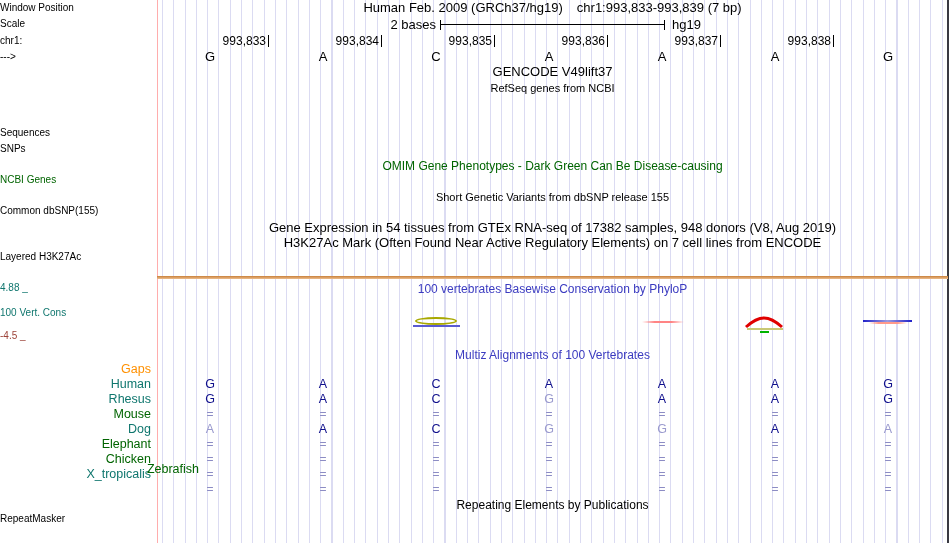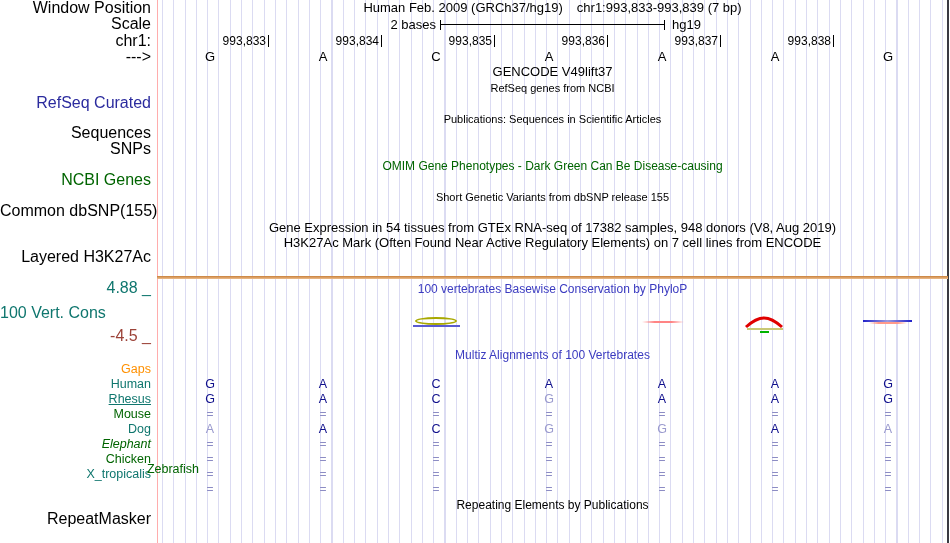--- a/index.html
+++ b/index.html
@@ -9,21 +9,21 @@
   
   .track-bg{position:absolute;left:157px;top:0;width:791px;height:543px;
     background-image:repeating-linear-gradient(90deg,#dbdbf2 0 1px,transparent 1px 11.3px);
     background-position:5px 0;}
   .left-guide{position:absolute;left:157px;top:0;width:1px;height:543px;background:#ffadad;}
   .right-edge{position:absolute;left:947px;top:0;width:2px;height:543px;background:#3a3a42;}
   .h3k-baseline{position:absolute;left:157px;top:276px;width:791px;height:3px;
     background:linear-gradient(#c9803a,#ecbd8e);}
 
   
-  .lbl{position:absolute;left:0;width:151px;text-align:right;font-size:16px;
+  .lbl{position:absolute;left:0;width:151px;text-align:left;font-size:10px;
        height:14px;line-height:14px;white-space:nowrap;}
   .lbl.short{width:97px;}
   
   .ctr{position:absolute;left:157px;width:791px;text-align:center;white-space:nowrap;
        height:14px;line-height:14px;}
   .f13{font-size:13px;} .f12{font-size:12px;} .f11{font-size:11px;}
 
   .c-navy{color:#0f766e;} .c-green{color:#006400;} .c-orange{color:#ff9000;}
   .c-blue{color:#3b3bc0;} .c-maroon{color:#9c4238;} .c-black{color:#000;}
   .c-refseq{color:#2b2b9e;}
@@ -98,22 +98,20 @@
       <div class="base" style="left: 323px;">A</div>
       <div class="base" style="left: 436px;">C</div>
       <div class="base" style="left: 549px;">A</div>
       <div class="base" style="left: 662px;">A</div>
       <div class="base" style="left: 775px;">A</div>
       <div class="base" style="left: 888px;">G</div>
     </div>
 
   <div class="ctr f13 c-black" style="top:65px">GENCODE V49lift37</div>
   <div class="ctr f11 c-black" style="top:81px">RefSeq genes from NCBI</div>
-  <div class="lbl c-refseq" style="top:96px">RefSeq Curated</div>
-  <div class="ctr f11 c-black" style="top:112px">Publications: Sequences in Scientific Articles</div>
   <div class="lbl c-black" style="top:126px">Sequences</div>
   <div class="lbl c-black" style="top:142px">SNPs</div>
 
   <div class="ctr f12 c-green" style="top:159px">OMIM Gene Phenotypes - Dark Green Can Be Disease-causing</div>
   <div class="lbl c-green" style="top:173px">NCBI Genes</div>
 
   <div class="ctr f11 c-black" style="top:190px">Short Genetic Variants from dbSNP release 155</div>
   <div class="lbl c-black" style="top:204px">Common dbSNP(155)</div>
 
   <div class="ctr f13 c-black" style="top:221px">Gene Expression in 54 tissues from GTEx RNA-seq of 17382 samples, 948 donors (V8, Aug 2019)</div>
@@ -140,21 +138,21 @@
   <div id="align-layer">
       <div class="alabel c-orange" style="top: 362px;">Gaps</div>
       <div class="alabel c-navy" style="top: 377px;">Human</div>
       <div class="acell s-dark" style="left: 210px; top: 377px;">G</div>
       <div class="acell s-dark" style="left: 323px; top: 377px;">A</div>
       <div class="acell s-dark" style="left: 436px; top: 377px;">C</div>
       <div class="acell s-dark" style="left: 549px; top: 377px;">A</div>
       <div class="acell s-dark" style="left: 662px; top: 377px;">A</div>
       <div class="acell s-dark" style="left: 775px; top: 377px;">A</div>
       <div class="acell s-dark" style="left: 888px; top: 377px;">G</div>
-      <div class="alabel c-navy" style="top: 392px; text-decoration: underline;">Rhesus</div>
+      <div class="alabel c-navy" style="top: 392px;">Rhesus</div>
       <div class="acell s-dark" style="left: 210px; top: 392px;">G</div>
       <div class="acell s-dark" style="left: 323px; top: 392px;">A</div>
       <div class="acell s-dark" style="left: 436px; top: 392px;">C</div>
       <div class="acell s-light" style="left: 549px; top: 392px;">G</div>
       <div class="acell s-dark" style="left: 662px; top: 392px;">A</div>
       <div class="acell s-dark" style="left: 775px; top: 392px;">A</div>
       <div class="acell s-dark" style="left: 888px; top: 392px;">G</div>
       <div class="alabel c-green" style="top: 407px;">Mouse</div>
       <div class="acell s-eq" style="left: 210px; top: 407px;">=</div>
       <div class="acell s-eq" style="left: 323px; top: 407px;">=</div>
@@ -164,21 +162,21 @@
       <div class="acell s-eq" style="left: 775px; top: 407px;">=</div>
       <div class="acell s-eq" style="left: 888px; top: 407px;">=</div>
       <div class="alabel c-navy" style="top: 422px;">Dog</div>
       <div class="acell s-light" style="left: 210px; top: 422px;">A</div>
       <div class="acell s-dark" style="left: 323px; top: 422px;">A</div>
       <div class="acell s-dark" style="left: 436px; top: 422px;">C</div>
       <div class="acell s-light" style="left: 549px; top: 422px;">G</div>
       <div class="acell s-light" style="left: 662px; top: 422px;">G</div>
       <div class="acell s-dark" style="left: 775px; top: 422px;">A</div>
       <div class="acell s-light" style="left: 888px; top: 422px;">A</div>
-      <div class="alabel c-green" style="top: 437px; font-style: italic;">Elephant</div>
+      <div class="alabel c-green" style="top: 437px;">Elephant</div>
       <div class="acell s-eq" style="left: 210px; top: 437px;">=</div>
       <div class="acell s-eq" style="left: 323px; top: 437px;">=</div>
       <div class="acell s-eq" style="left: 436px; top: 437px;">=</div>
       <div class="acell s-eq" style="left: 549px; top: 437px;">=</div>
       <div class="acell s-eq" style="left: 662px; top: 437px;">=</div>
       <div class="acell s-eq" style="left: 775px; top: 437px;">=</div>
       <div class="acell s-eq" style="left: 888px; top: 437px;">=</div>
       <div class="alabel c-green" style="top: 452px;">Chicken</div>
       <div class="acell s-eq" style="left: 210px; top: 452px;">=</div>
       <div class="acell s-eq" style="left: 323px; top: 452px;">=</div>

